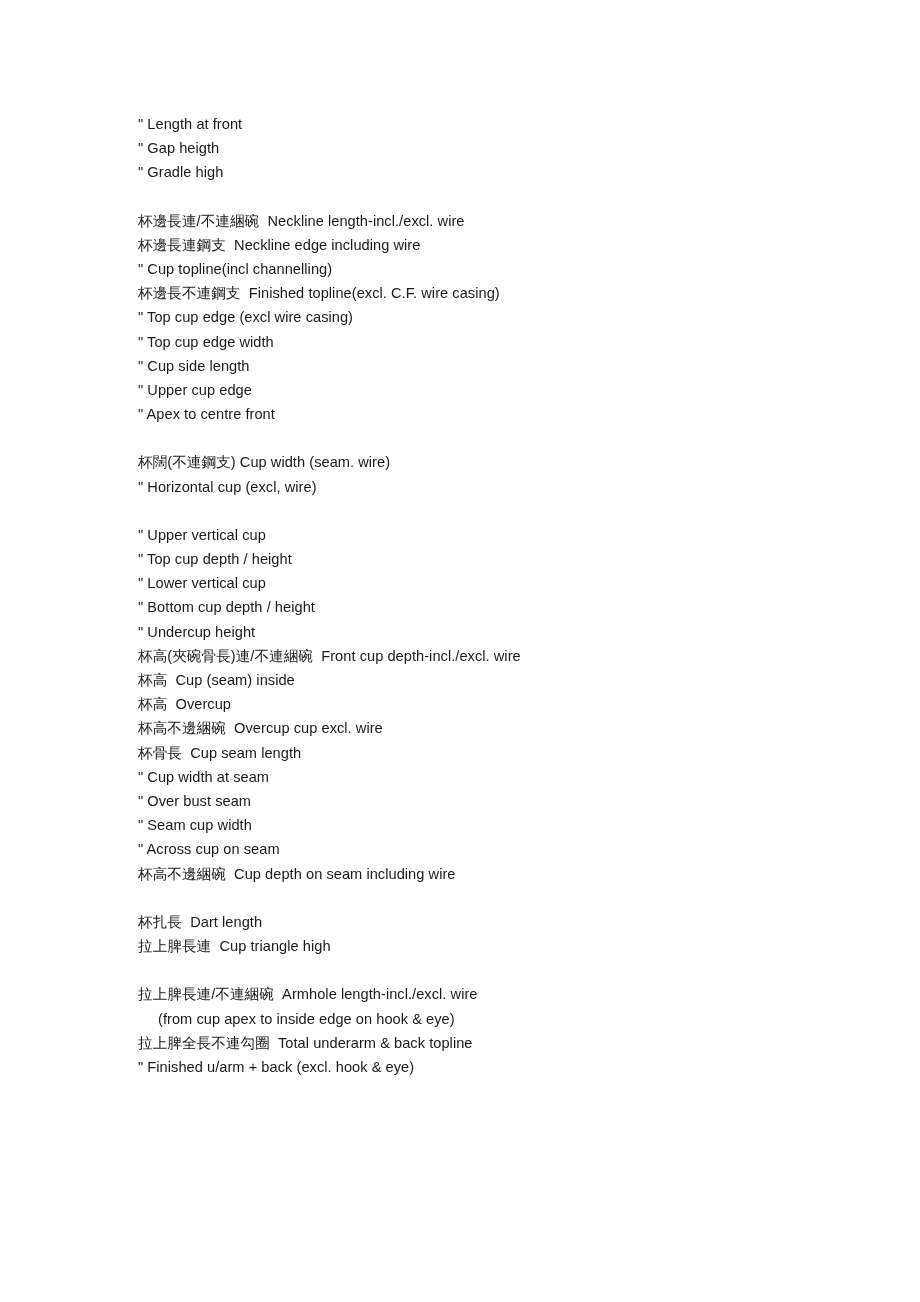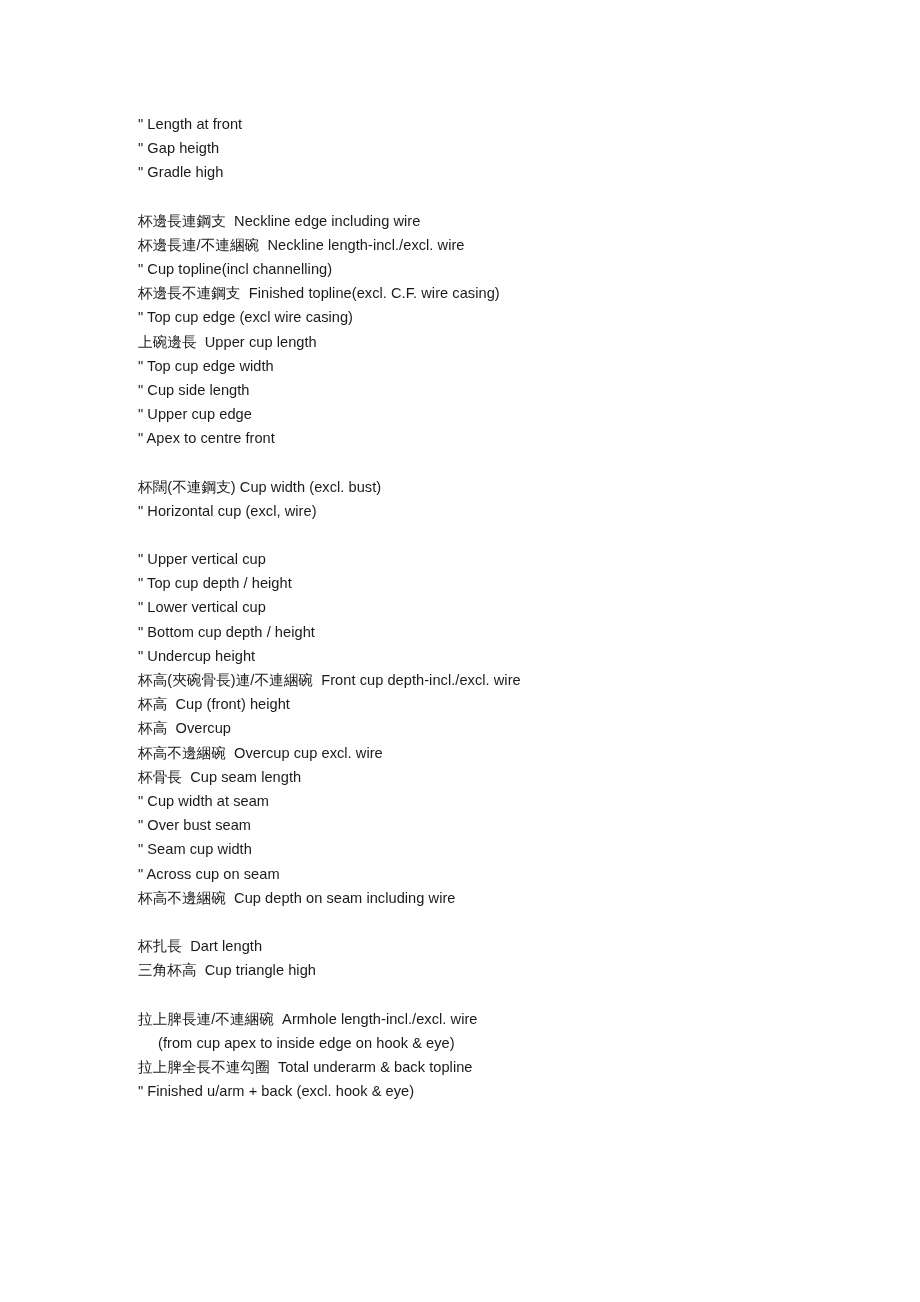--- a/index.html
+++ b/index.html
@@ -48,55 +48,54 @@
 <body>
 
 <div class="page">
   <div class="doc-body" id="doc-body">
       <div class="block">
         <div class="line">" Length at front</div>
         <div class="line">" Gap heigth</div>
         <div class="line">" Gradle high</div>
       </div>
       <div class="block">
+        <div class="line">杯邊長連/不連綑碗  Neckline length-incl./excl. wire</div>
         <div class="line">杯邊長連鋼支  Neckline edge including wire</div>
-        <div class="line">杯邊長連/不連綑碗  Neckline length-incl./excl. wire</div>
         <div class="line">" Cup topline(incl channelling)</div>
         <div class="line">杯邊長不連鋼支  Finished topline(excl. C.F. wire casing)</div>
         <div class="line">" Top cup edge (excl wire casing)</div>
-        <div class="line">上碗邊長  Upper cup length</div>
         <div class="line">" Top cup edge width</div>
         <div class="line">" Cup side length</div>
         <div class="line">" Upper cup edge</div>
         <div class="line">" Apex to centre front</div>
       </div>
       <div class="block">
-        <div class="line">杯闊(不連鋼支) Cup width (excl. bust)</div>
+        <div class="line">杯闊(不連鋼支) Cup width (seam. wire)</div>
         <div class="line">" Horizontal cup (excl, wire)</div>
       </div>
       <div class="block">
         <div class="line">" Upper vertical cup</div>
         <div class="line">" Top cup depth / height</div>
         <div class="line">" Lower vertical cup</div>
         <div class="line">" Bottom cup depth / height</div>
         <div class="line">" Undercup height</div>
         <div class="line">杯高(夾碗骨長)連/不連綑碗  Front cup depth-incl./excl. wire</div>
-        <div class="line">杯高  Cup (front) height</div>
+        <div class="line">杯高  Cup (seam) inside</div>
         <div class="line">杯高  Overcup</div>
         <div class="line">杯高不邊綑碗  Overcup cup excl. wire</div>
         <div class="line">杯骨長  Cup seam length</div>
         <div class="line">" Cup width at seam</div>
         <div class="line">" Over bust seam</div>
         <div class="line">" Seam cup width</div>
         <div class="line">" Across cup on seam</div>
         <div class="line">杯高不邊綑碗  Cup depth on seam including wire</div>
       </div>
       <div class="block">
         <div class="line">杯扎長  Dart length</div>
-        <div class="line">三角杯高  Cup triangle high</div>
+        <div class="line">拉上脾長連  Cup triangle high</div>
       </div>
       <div class="block">
         <div class="line">拉上脾長連/不連綑碗  Armhole length-incl./excl. wire</div>
         <div class="line indent">(from cup apex to inside edge on hook &amp; eye)</div>
         <div class="line">拉上脾全長不連勾圈  Total underarm &amp; back topline</div>
         <div class="line">" Finished u/arm + back (excl. hook &amp; eye)</div>
       </div>
     </div>
 </div>
 

